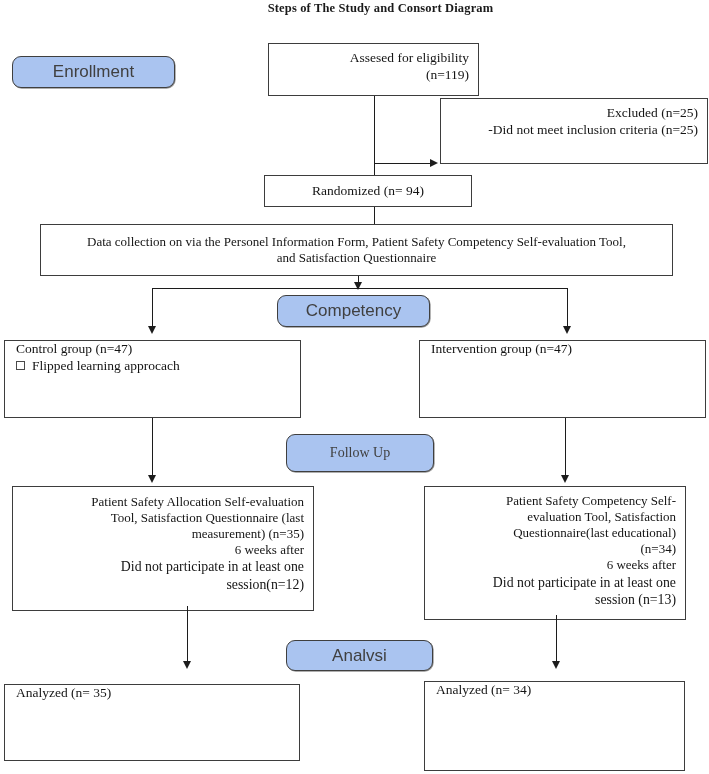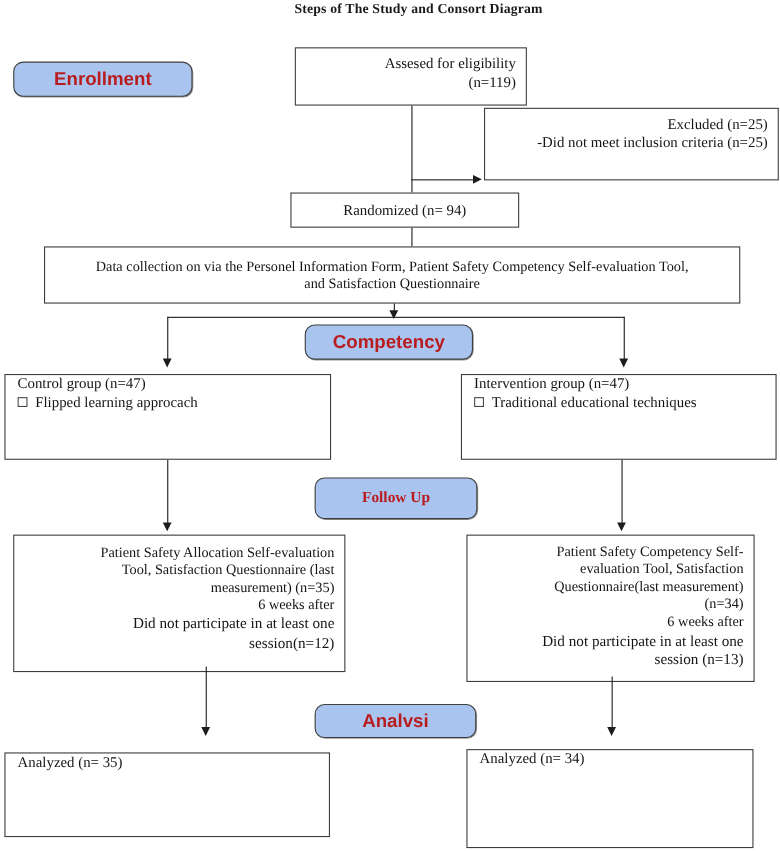--- a/index.html
+++ b/index.html
@@ -64,22 +64,22 @@
   .badge {
     position: absolute;
     box-sizing: border-box;
     background: #aac4f0;
     border: 1.3px solid #3f3f3f;
     border-radius: 9px;
     display: flex;
     align-items: center;
     justify-content: center;
     text-align: center;
-    color: #b91c1c;
-    font-weight: bold;
+    color: #404040;
+    font-weight: normal;
     box-shadow: 0.7px 0.7px 0 rgba(60,60,60,0.55);
   }
   .badge-sans {
     font-family: "Liberation Sans", sans-serif;
   }
   .badge-serif {
     font-family: "Liberation Serif", serif;
   }
   
   .vline {
@@ -176,23 +176,20 @@
       <span class="txt">Control group (n=47)</span>
       <span class="bullet-line">
         <span class="sq-bullet"></span><span>Flipped learning approcach</span>
       </span>
     </div>
   </div>
 
   <div class="box vcenter" style="left:419px; top:340px; width:287px; height:78px; font-size:13.5px; padding-left:11px;">
     <div>
       <span class="txt">Intervention group (n=47)</span>
-      <span class="bullet-line">
-        <span class="sq-bullet"></span><span>Traditional educational techniques</span>
-      </span>
     </div>
   </div>
 
   <div class="vline" style="left:152px; top:418px; height:60px;"></div>
   <div class="arrow-down" style="left:147.5px; top:475px;"></div>
 
   <div class="vline" style="left:565px; top:418px; height:60px;"></div>
   <div class="arrow-down" style="left:560.5px; top:475px;"></div>
 
   <div class="badge badge-serif" style="left:286px; top:434px; width:148px; height:38px; font-size:14px;">
@@ -204,21 +201,21 @@
     <span class="txt">Tool, Satisfaction Questionnaire (last</span>
     <span class="txt">measurement) (n=35)</span>
     <span class="txt">6 weeks after</span>
     <span class="txt" style="font-size:13.8px;">Did not participate in at least one</span>
     <span class="txt" style="font-size:13.8px;">session(n=12)</span>
   </div>
 
   <div class="box pad" style="left:424px; top:486px; width:262px; height:134px; font-size:13px; padding-top:6px;">
     <span class="txt">Patient Safety Competency Self-</span>
     <span class="txt">evaluation Tool, Satisfaction</span>
-    <span class="txt">Questionnaire(last measurement)</span>
+    <span class="txt">Questionnaire(last educational)</span>
     <span class="txt">(n=34)</span>
     <span class="txt">6 weeks after</span>
     <span class="txt" style="font-size:13.8px;">Did not participate in at least one</span>
     <span class="txt" style="font-size:13.8px;">session (n=13)</span>
   </div>
 
   <div class="vline" style="left:187px; top:606px; height:58px;"></div>
   <div class="arrow-down" style="left:182.5px; top:661px;"></div>
 
   <div class="vline" style="left:556px; top:615px; height:49px;"></div>

